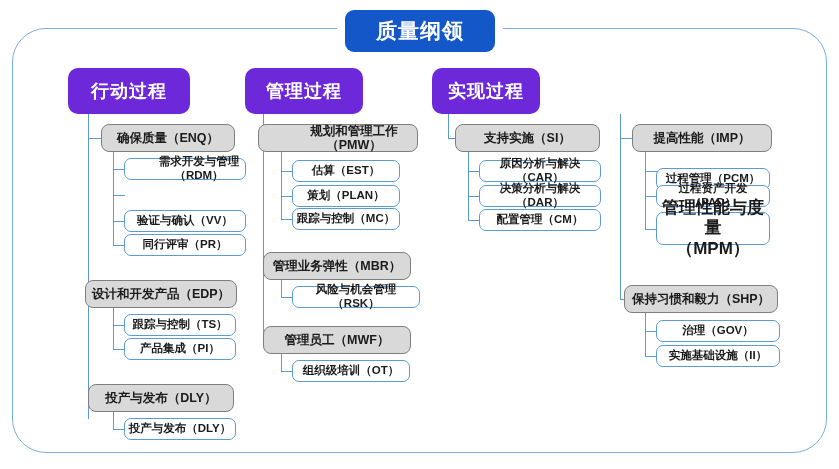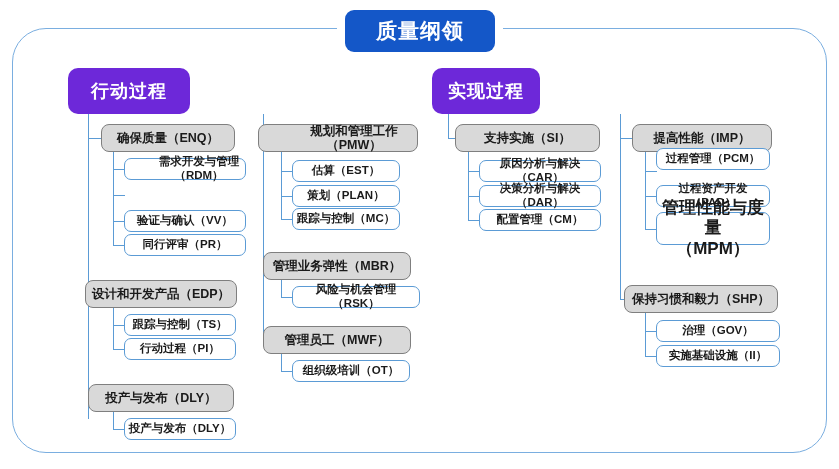--- a/index.html
+++ b/index.html
@@ -120,28 +120,29 @@
   <div class="leaf" style="left:124px; top:234px; width:122px; height:22px;">同行评审（PR）</div>
 
   <div class="ln h" style="left:88px; top:294px; width:14px;"></div>
   <div class="grp" style="left:85px; top:280px; width:152px; height:28px;">设计和开发产品（EDP）</div>
   <div class="ln v" style="left:113px; top:308px; height:41px;"></div>
 
   <div class="ln h" style="left:113px; top:325px; width:12px;"></div>
   <div class="leaf" style="left:124px; top:314px; width:112px; height:22px;">跟踪与控制（TS）</div>
 
   <div class="ln h" style="left:113px; top:349px; width:12px;"></div>
-  <div class="leaf" style="left:124px; top:338px; width:112px; height:22px;">行动过程（PI）</div>
+  <div class="leaf" style="left:124px; top:338px; width:112px; height:22px;">产品集成（PI）</div>
 
   <div class="ln h" style="left:88px; top:398px; width:14px;"></div>
   <div class="grp" style="left:88px; top:384px; width:146px; height:28px;">投产与发布（DLY）</div>
   <div class="ln v" style="left:113px; top:412px; height:18px;"></div>
   <div class="ln h" style="left:113px; top:429px; width:12px;"></div>
   <div class="leaf" style="left:124px; top:418px; width:112px; height:22px;">投产与发布（DLY）</div>
 
+  <div class="colhead" style="left:245px; top:68px; width:118px;">管理过程</div>
   <div class="ln v" style="left:263px; top:114px; height:228px;"></div>
 
   <div class="ln h" style="left:263px; top:138px; width:10px;"></div>
   <div class="grp" style="left:258px; top:124px; width:160px; height:28px;padding-left:32px;">规划和管理工作（PMW）</div>
   <div class="ln v" style="left:281px; top:152px; height:67px;"></div>
 
   <div class="ln h" style="left:281px; top:171px; width:12px;"></div>
   <div class="leaf" style="left:292px; top:160px; width:108px; height:22px;">估算（EST）</div>
 
   <div class="ln h" style="left:281px; top:196px; width:12px;"></div>
@@ -177,21 +178,21 @@
   <div class="ln h" style="left:468px; top:220px; width:12px;"></div>
   <div class="leaf" style="left:479px; top:209px; width:122px; height:22px;">配置管理（CM）</div>
 
   <div class="ln v" style="left:620px; top:114px; height:186px;"></div>
 
   <div class="ln h" style="left:620px; top:138px; width:16px;"></div>
   <div class="grp" style="left:632px; top:124px; width:140px; height:28px;">提高性能（IMP）</div>
   <div class="ln v" style="left:645px; top:152px; height:78px;"></div>
 
   <div class="ln h" style="left:645px; top:171px; width:12px;"></div>
-  <div class="leaf" style="left:656px; top:148px; width:114px; height:22px;border-radius:7px;">过程管理（PCM）</div>
+  <div class="leaf" style="left:656px; top:168px; width:114px; height:22px;border-radius:7px;">过程管理（PCM）</div>
 
   <div class="ln h" style="left:645px; top:196px; width:12px;"></div>
   <div class="leaf" style="left:656px; top:185px; width:114px; height:22px;">过程资产开发（PAD）</div>
 
   <div class="ln h" style="left:645px; top:229px; width:12px;"></div>
   <div class="leaf two" style="left:656px; top:212px; width:114px; height:33px; white-space:pre-line;">管理性能与度量
 （MPM）</div>
 
   <div class="ln h" style="left:620px; top:299px; width:10px;"></div>
   <div class="grp" style="left:624px; top:285px; width:154px; height:28px;">保持习惯和毅力（SHP）</div>

